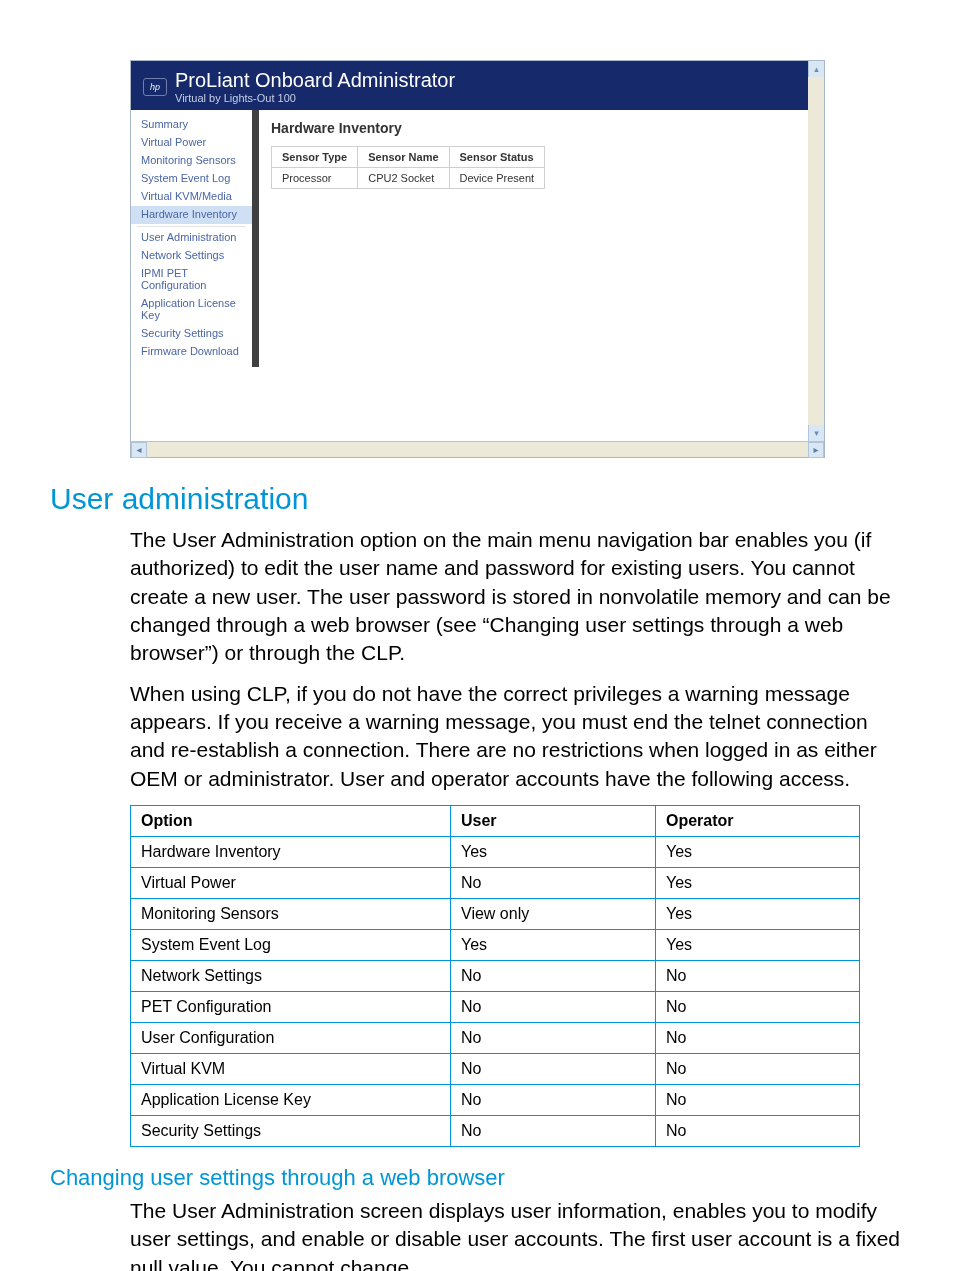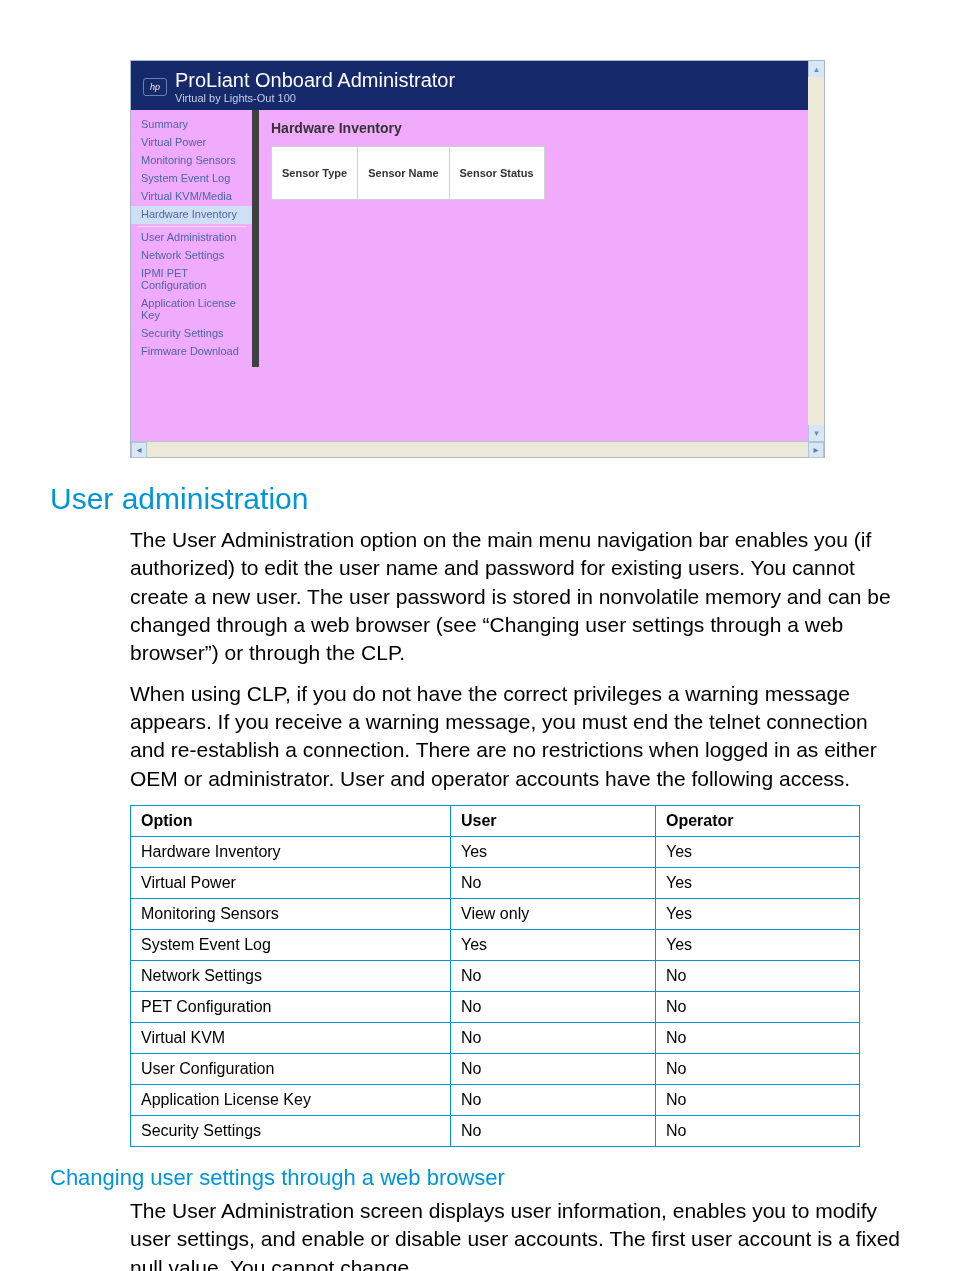--- a/index.html
+++ b/index.html
@@ -32,21 +32,21 @@
   .hscroll {
     height: 16px; background: #ece9d8; border-top: 1px solid #b0c4da;
     display:flex; justify-content: space-between; align-items:center;
     font-size: 10px; color:#5a7fa8;
   }
   .hscroll-arrow{
     width:16px;height:16px;background:#d9e6f3;border:1px solid #b0c4da;
     text-align:center;line-height:14px;
   }
   .app-inner {
-    background: #f0abfc; margin-right:16px;
+    background: #ffffff; margin-right:16px;
     height: 380px; position:relative;
   }
   .brandbar {
     background: #1a2a6c;
     background: #16296b;
     color: #fff;
     padding: 8px 12px 6px 12px;
     display:flex; align-items:center; gap:8px;
     font-family: "Trebuchet MS", Arial, sans-serif;
   }
@@ -61,21 +61,21 @@
   .sidenav{
     width:128px;border-right:7px solid #404040;padding:6px 0 6px 0;
     font-size:11px;color:#4a66a5;
   }
   .nav-item{padding:2px 10px 4px 10px;cursor:default;}
   .nav-item.sel{background:#cfe0f5;}
   .nav-divider{border-top:1px solid #e3e3e3;margin:2px 6px;}
   .content-area{padding:10px 12px;}
   .content-heading{font-weight:bold;font-size:14px;color:#333;margin-bottom:10px;}
   .inv-table{border-collapse:collapse;font-size:11px;color:#333;}
-  .inv-table th,.inv-table td{border:1px solid #cfcfcf;padding:20px 10px;text-align:left;}
+  .inv-table th,.inv-table td{border:1px solid #cfcfcf;padding:4px 10px;text-align:left;}
   .inv-table th{font-weight:bold;background:#fff;}
 
   h1.doc-h1{
     font-family: Candara, "Segoe UI", sans-serif;
     color:#0096d6;font-weight:400;font-size:30px;margin:6px 0 10px 0;
   }
   h2.doc-h2{
     font-family: Candara, "Segoe UI", sans-serif;
     color:#0096d6;font-weight:400;font-size:22px;margin:18px 0 6px 0;
   }
@@ -127,20 +127,25 @@
       </div>
       <div class="content-area">
         <div class="content-heading">Hardware Inventory</div>
         <table class="inv-table">
           <tbody>
               <tr>
             <th>Sensor Type</th>
             <th>Sensor Name</th>
             <th>Sensor Status</th>
           </tr>
+          <tr>
+            <td>Processor</td>
+            <td>CPU2 Socket</td>
+            <td>Device Present</td>
+          </tr>
         </tbody>
           </table>
       </div>
     </div>
   </div>
   <div class="hscroll">
     <span class="hscroll-arrow">◂</span>
     <span class="hscroll-arrow">▸</span>
   </div>
 </div>
@@ -180,26 +185,26 @@
         <td>Network Settings</td>
         <td>No</td>
         <td>No</td>
       </tr>
   <tr>
         <td>PET Configuration</td>
         <td>No</td>
         <td>No</td>
       </tr>
   <tr>
+        <td>User Configuration</td>
+        <td>No</td>
+        <td>No</td>
+      </tr>
+  <tr>
         <td>Virtual KVM</td>
-        <td>No</td>
-        <td>No</td>
-      </tr>
-  <tr>
-        <td>User Configuration</td>
         <td>No</td>
         <td>No</td>
       </tr>
   <tr>
         <td>Application License Key</td>
         <td>No</td>
         <td>No</td>
       </tr>
   <tr>
         <td>Security Settings</td>

